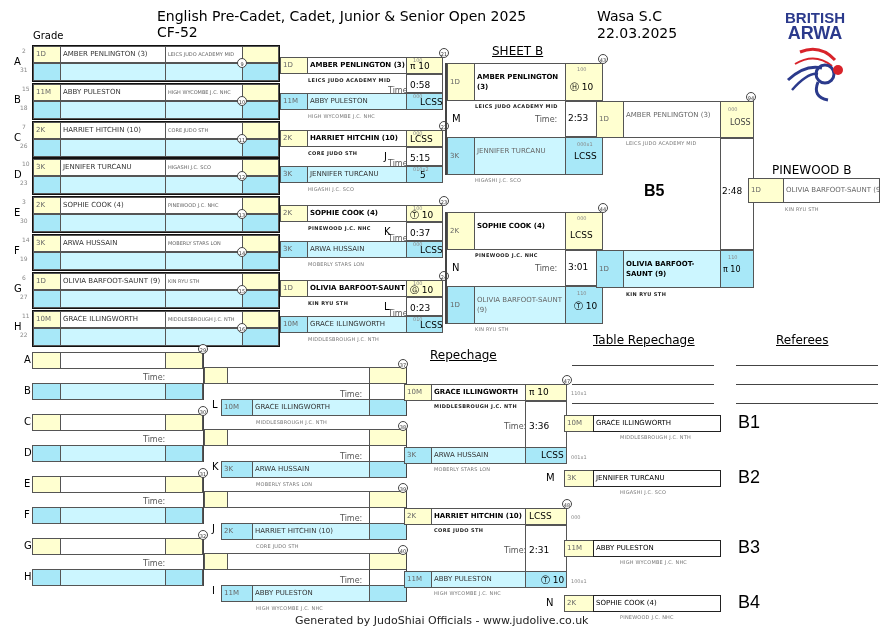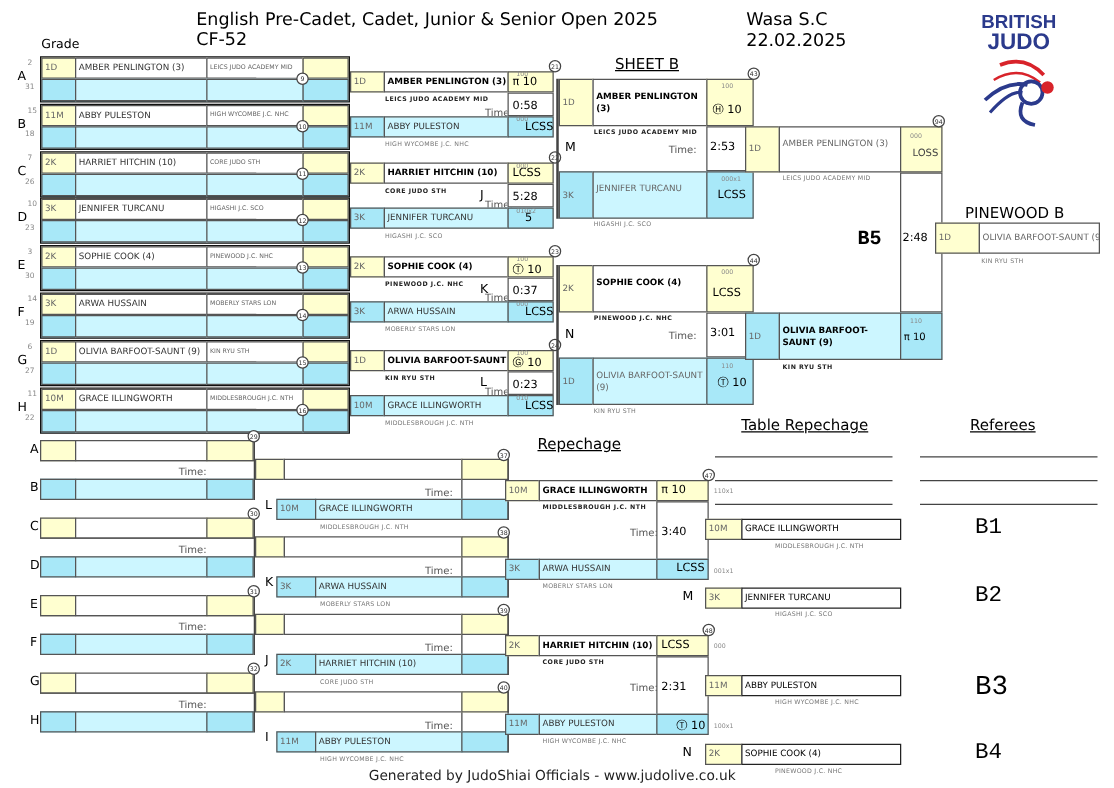--- a/index.html
+++ b/index.html
@@ -14,35 +14,35 @@
   .bold{font-weight:bold;color:#000;font-size:7px;}
   .club{position:absolute;font-size:5px;color:#777;white-space:nowrap;letter-spacing:.2px;}
   .clubb{position:absolute;font-size:5px;color:#222;font-weight:bold;white-space:nowrap;letter-spacing:.4px;}
   .lbl{position:absolute;font-size:10px;color:#000;}
   .tiny{position:absolute;font-size:5px;color:#888;}
   .circ{position:absolute;width:10px;height:10px;border:1px solid #444;border-radius:50%;background:#fff;font-size:5px;text-align:center;line-height:10px;color:#333;box-sizing:border-box;}
   .line{position:absolute;background:#444;}
   .timel{position:absolute;font-size:8px;color:#555;}
   .timev{position:absolute;font-size:9px;color:#000;}
   .score{position:absolute;font-size:9px;color:#000;}
-  .big{position:absolute;font-size:16px;font-family:Liberation Mono, monospace;margin-left:42px;}
+  .big{position:absolute;font-size:16px;font-family:Liberation Sans, sans-serif;}
 </style>
 </head>
 <body>
 
 <div class="abs" style="left:157px;top:8px;font-size:14px;font-family:'DejaVu Sans',sans-serif;">English Pre-Cadet, Cadet, Junior &amp; Senior Open 2025</div>
 <div class="abs" style="left:157px;top:24px;font-size:14px;">CF-52</div>
 <div class="abs" style="left:597px;top:8px;font-size:14px;">Wasa  S.C</div>
-<div class="abs" style="left:597px;top:25px;font-size:14px;">22.02.2025</div>
+<div class="abs" style="left:597px;top:25px;font-size:14px;">22.03.2025</div>
 <div class="abs" style="left:33px;top:30px;font-size:10px;">Grade</div>
 <div class="abs" style="left:492px;top:44px;font-size:12px;text-decoration:underline;">SHEET B</div>
 
 <div class="abs" style="left:780px;top:10px;width:70px;height:95px;">
   <div style="font-family:'Liberation Sans',sans-serif;font-weight:bold;color:#2b3a8c;font-size:15px;text-align:center;line-height:15px;">BRITISH</div>
-  <div style="font-family:'Liberation Sans',sans-serif;font-weight:bold;color:#2b3a8c;font-size:18px;text-align:center;line-height:17px;">JUDO</div>
+  <div style="font-family:'Liberation Sans',sans-serif;font-weight:bold;color:#2b3a8c;font-size:18px;text-align:center;line-height:17px;">ARWA</div>
   <svg width="70" height="60" viewBox="0 0 70 60">
     <path d="M20 10 Q40 2 55 18" stroke="#d8232a" stroke-width="3" fill="none"></path>
     <path d="M15 22 Q35 10 52 24" stroke="#d8232a" stroke-width="2" fill="none"></path>
     <path d="M8 38 Q25 22 42 26" stroke="#2b3a8c" stroke-width="3" fill="none"></path>
     <path d="M12 48 Q28 30 38 32" stroke="#2b3a8c" stroke-width="2.5" fill="none"></path>
     <circle cx="45" cy="32" r="9" stroke="#2b3a8c" stroke-width="3" fill="none"></circle>
     <path d="M38 40 Q32 55 48 58" stroke="#2b3a8c" stroke-width="3" fill="none"></path>
     <circle cx="58" cy="28" r="5" fill="#d8232a"></circle>
   </svg>
 </div>
@@ -177,21 +177,21 @@
     <div class="club" style="left:308px;top:113px;">HIGH WYCOMBE J.C. NHC</div>
     <div class="circ" style="left:439px;top:48px;">21</div>
     <div class="cell y" style="left:280px;top:130px;width:28px;height:17px;line-height:15px;">2K</div>
     <div class="cell w bold" style="left:307px;top:130px;width:100px;height:17px;line-height:15px;">HARRIET HITCHIN (10)</div>
     <div class="cell y" style="left:406px;top:130px;width:37px;height:17px;line-height:15px;"></div>
     <div class="score" style="left:410px;top:134px;">LCSS</div>
     <div class="tiny" style="left:413px;top:130px;">000</div>
     <div class="clubb" style="left:308px;top:150px;">CORE JUDO STH</div>
     <div class="timel" style="left:388px;top:159px;">Time:</div>
     <div class="cell w" style="left:406px;top:147px;width:37px;height:19px;line-height:17px;"></div>
-    <div class="timev" style="left:410px;top:153px;">5:28</div>
+    <div class="timev" style="left:410px;top:153px;">5:15</div>
     <div class="cell b" style="left:280px;top:166px;width:28px;height:17px;line-height:15px;">3K</div>
     <div class="cell lb nm" style="left:307px;top:166px;width:100px;height:17px;line-height:15px;">JENNIFER TURCANU</div>
     <div class="cell b" style="left:406px;top:166px;width:37px;height:17px;line-height:15px;"></div>
     <div class="score" style="left:420px;top:170px;">5</div>
     <div class="tiny" style="left:413px;top:166px;">010x2</div>
     <div class="club" style="left:308px;top:186px;">HIGASHI J.C. SCO</div>
     <div class="circ" style="left:439px;top:121px;">22</div>
     <div class="lbl" style="left:384px;top:151px;">J</div>
     <div class="cell y" style="left:280px;top:205px;width:28px;height:17px;line-height:15px;">2K</div>
     <div class="cell w bold" style="left:307px;top:205px;width:100px;height:17px;line-height:15px;">SOPHIE   COOK (4)</div>
@@ -380,21 +380,21 @@
     <div class="line" style="left:406px;top:553px;width:1px;height:49px;"></div>
     <div class="circ" style="left:398px;top:545px;">40</div>
     <div class="cell y" style="left:404px;top:384px;width:28px;height:17px;line-height:15px;">10M</div>
     <div class="cell w bold" style="left:431px;top:384px;width:95px;height:17px;line-height:15px;">GRACE ILLINGWORTH</div>
     <div class="cell y" style="left:525px;top:384px;width:42px;height:17px;line-height:15px;"></div>
     <div class="score" style="left:529px;top:387px;">π 10</div>
     <div class="tiny" style="left:571px;top:390px;">110x1</div>
     <div class="clubb" style="left:434px;top:403px;">MIDDLESBROUGH J.C. NTH</div>
     <div class="timel" style="left:504px;top:422px;">Time:</div>
     <div class="abs" style="left:525px;top:401px;width:42px;height:47px;border:1px solid #555;box-sizing:border-box;"></div>
-    <div class="timev" style="left:529px;top:421px;">3:40</div>
+    <div class="timev" style="left:529px;top:421px;">3:36</div>
     <div class="cell b" style="left:404px;top:447px;width:28px;height:17px;line-height:15px;">3K</div>
     <div class="cell lb nm" style="left:431px;top:447px;width:95px;height:17px;line-height:15px;">ARWA HUSSAIN</div>
     <div class="cell b" style="left:525px;top:447px;width:42px;height:17px;line-height:15px;"></div>
     <div class="score" style="left:541px;top:450px;">LCSS</div>
     <div class="tiny" style="left:571px;top:454px;">001x1</div>
     <div class="club" style="left:434px;top:466px;">MOBERLY STARS LON</div>
     <div class="circ" style="left:562px;top:375px;">47</div>
     <div class="cell y" style="left:404px;top:508px;width:28px;height:17px;line-height:15px;">2K</div>
     <div class="cell w bold" style="left:431px;top:508px;width:95px;height:17px;line-height:15px;">HARRIET HITCHIN (10)</div>
     <div class="cell y" style="left:525px;top:508px;width:42px;height:17px;line-height:15px;"></div>
@@ -416,21 +416,21 @@
     <div class="club" style="left:620px;top:434px;">MIDDLESBROUGH J.C. NTH</div>
     <div class="big" style="left:738px;top:412px;font-size:18px;">B1</div>
     <div class="lbl" style="left:546px;top:472px;">M</div>
     <div class="cell y" style="left:564px;top:470px;width:30px;height:17px;line-height:15px;">3K</div>
     <div class="cell w" style="left:593px;top:470px;width:128px;height:17px;line-height:15px;color:#000;border-color:#222;">JENNIFER TURCANU</div>
     <div class="club" style="left:620px;top:489px;">HIGASHI J.C. SCO</div>
     <div class="big" style="left:738px;top:467px;font-size:18px;">B2</div>
     <div class="cell y" style="left:564px;top:540px;width:30px;height:17px;line-height:15px;">11M</div>
     <div class="cell w" style="left:593px;top:540px;width:128px;height:17px;line-height:15px;color:#000;border-color:#222;">ABBY PULESTON</div>
     <div class="club" style="left:620px;top:559px;">HIGH WYCOMBE J.C. NHC</div>
-    <div class="big" style="left:738px;top:537px;font-size:22px;">B3</div>
+    <div class="big" style="left:738px;top:537px;font-size:18px;">B3</div>
     <div class="lbl" style="left:546px;top:597px;">N</div>
     <div class="cell y" style="left:564px;top:595px;width:30px;height:17px;line-height:15px;">2K</div>
     <div class="cell w" style="left:593px;top:595px;width:128px;height:17px;line-height:15px;color:#000;border-color:#222;">SOPHIE   COOK (4)</div>
     <div class="club" style="left:620px;top:614px;">PINEWOOD J.C. NHC</div>
     <div class="big" style="left:738px;top:592px;font-size:18px;">B4</div>
   </div>
 
 <div class="abs" style="left:593px;top:333px;font-size:12px;text-decoration:underline;">Table Repechage</div>
 <div class="abs" style="left:776px;top:333px;font-size:12px;text-decoration:underline;">Referees</div>
 <div class="line" style="left:572px;top:365px;width:142px;height:1px;"></div>

